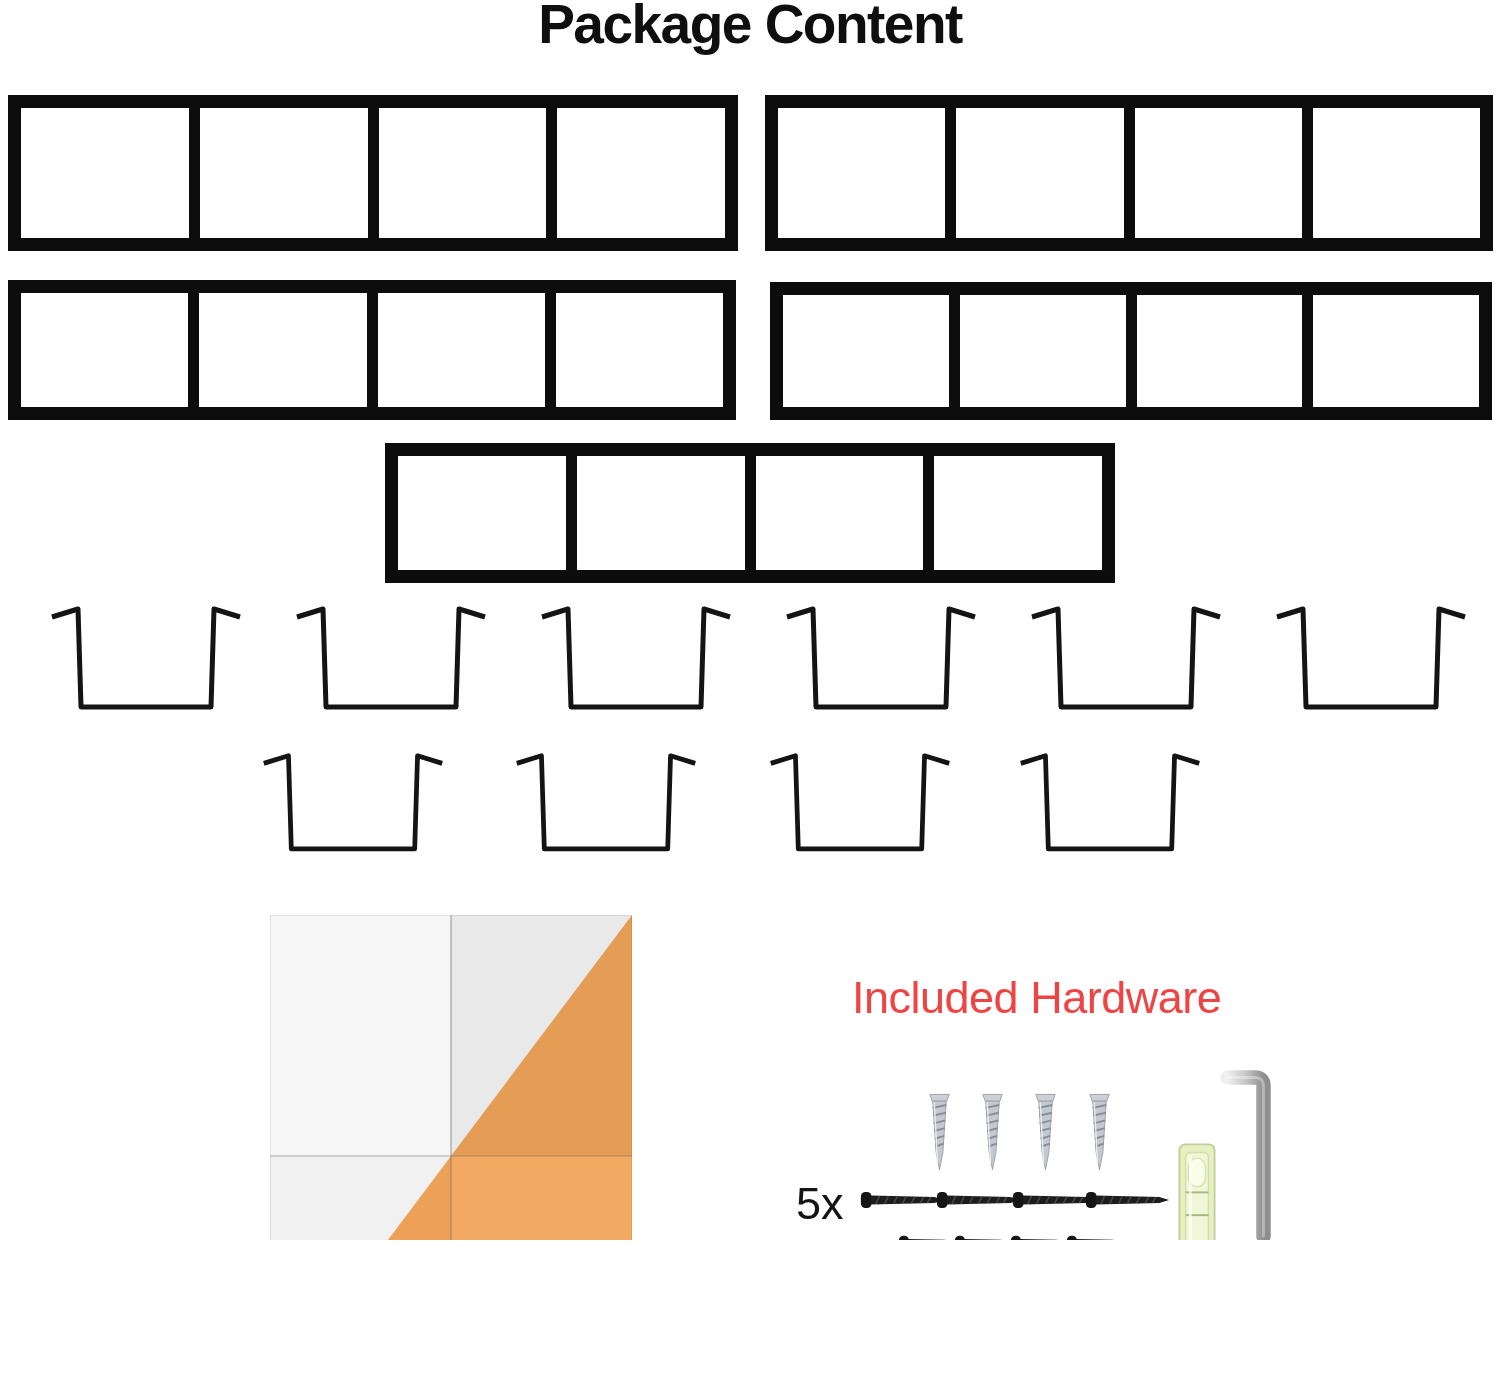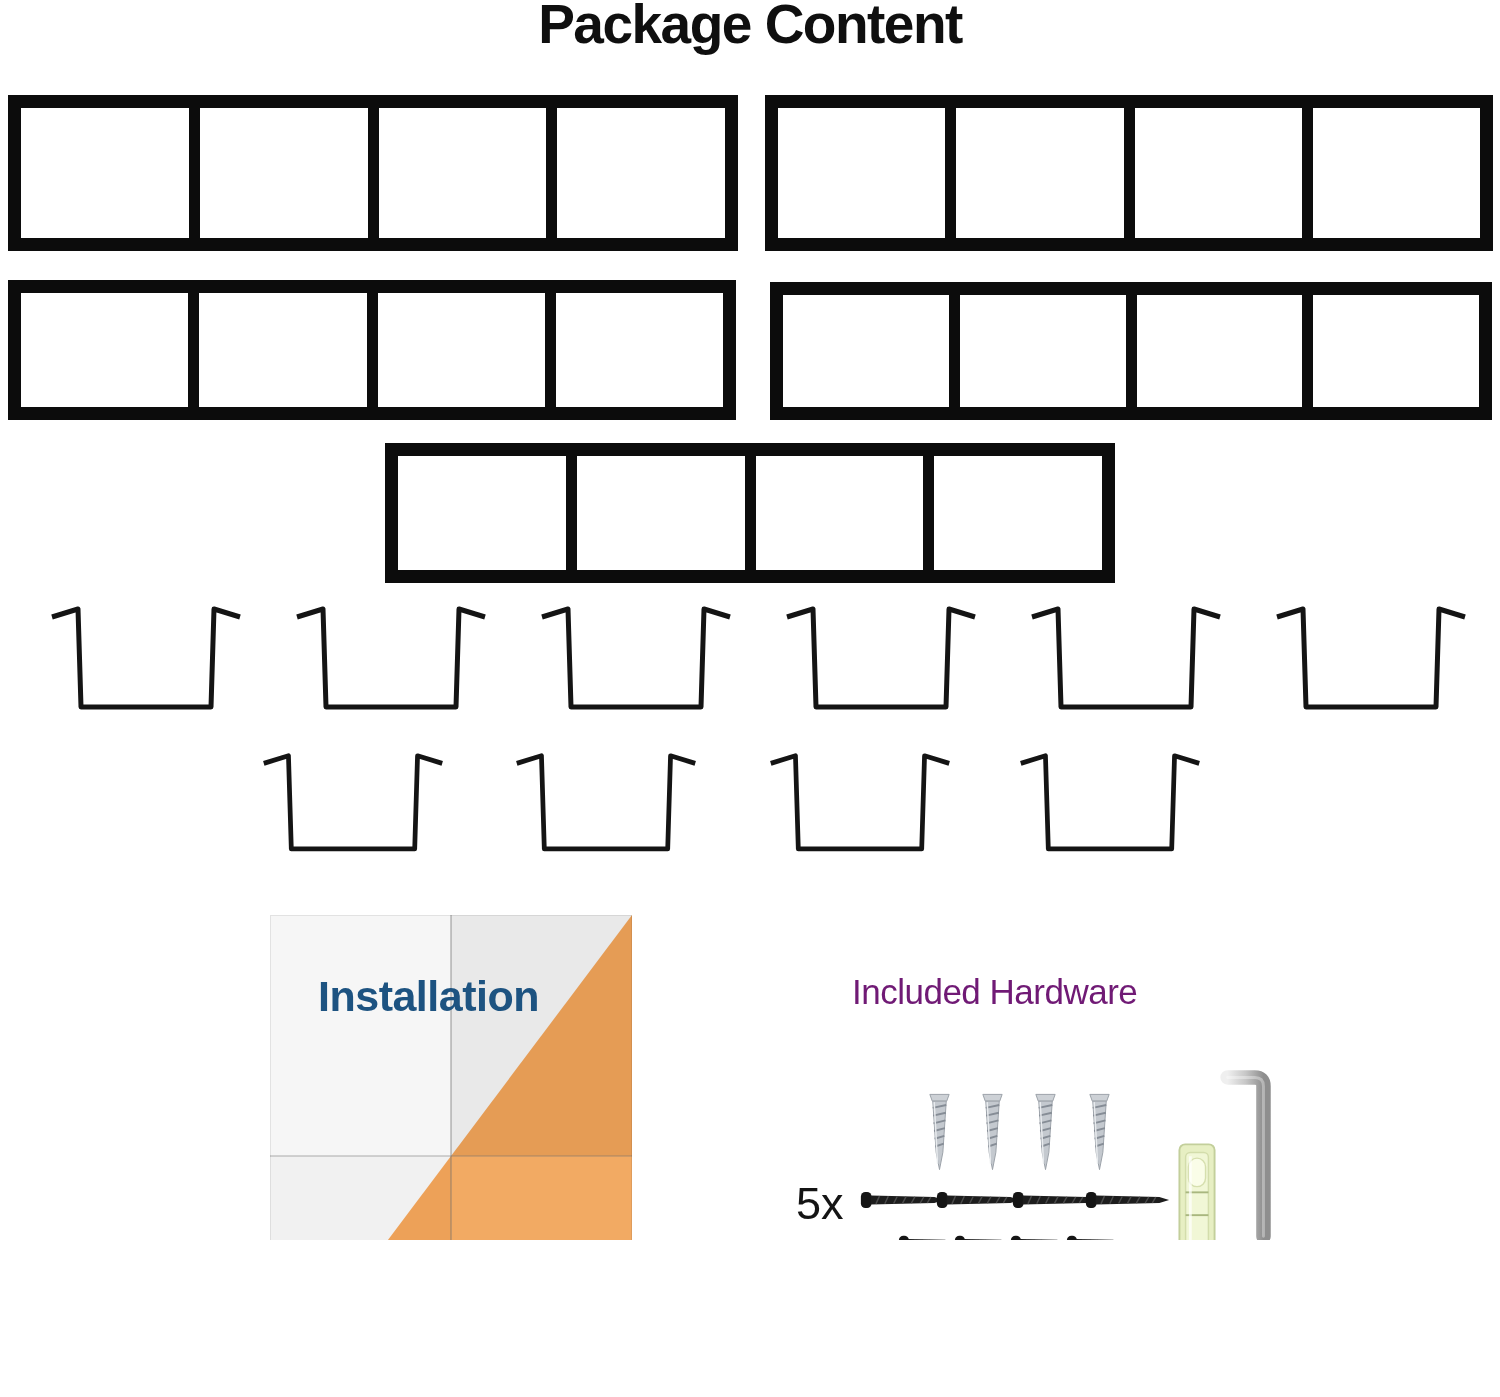--- a/index.html
+++ b/index.html
@@ -21,21 +21,21 @@
   .frame .cell:last-child { border-right:none; }
 
   
   .guide-text {
     position:absolute; left:318px; top:964px;
     color:#1d5381; font-weight:700; font-size:43px; line-height:64px;
     letter-spacing:-0.5px;
   }
   .hw-heading {
     position:absolute; left:852px; top:972px;
-    font-size:35px; color:#701a75; letter-spacing:-0.5px;
+    font-size:45px; color:#ef4444; letter-spacing:-0.5px;
   }
   .qty {
     position:absolute; left:796px; top:1178px;
     font-size:45px; color:#141414;
   }
 </style>
 </head>
 <body>
 
 <div class="canvas">
@@ -181,21 +181,20 @@
       <use href="#sym-bracket"></use>
     </svg>
   <svg class="abs" style="left:1012px;top:752px; width:196px; height:112px;">
       <use href="#sym-bracket"></use>
     </svg>
 
   <svg class="abs" style="left:270px; top:915px; width:362px; height:482px;">
       <use href="#sym-guide-paper"></use>
     </svg>
   <div class="guide-text">
-    <div>Installation</div>
   </div>
 
   <div class="hw-heading">Included Hardware</div>
   <div class="qty">5x</div>
 
   <svg class="abs" style="left:926px;  top:1092px; width:27px; height:80px;">
       <use href="#sym-anchor"></use>
     </svg>
   <svg class="abs" style="left:979px;  top:1092px; width:27px; height:80px;">
       <use href="#sym-anchor"></use>

